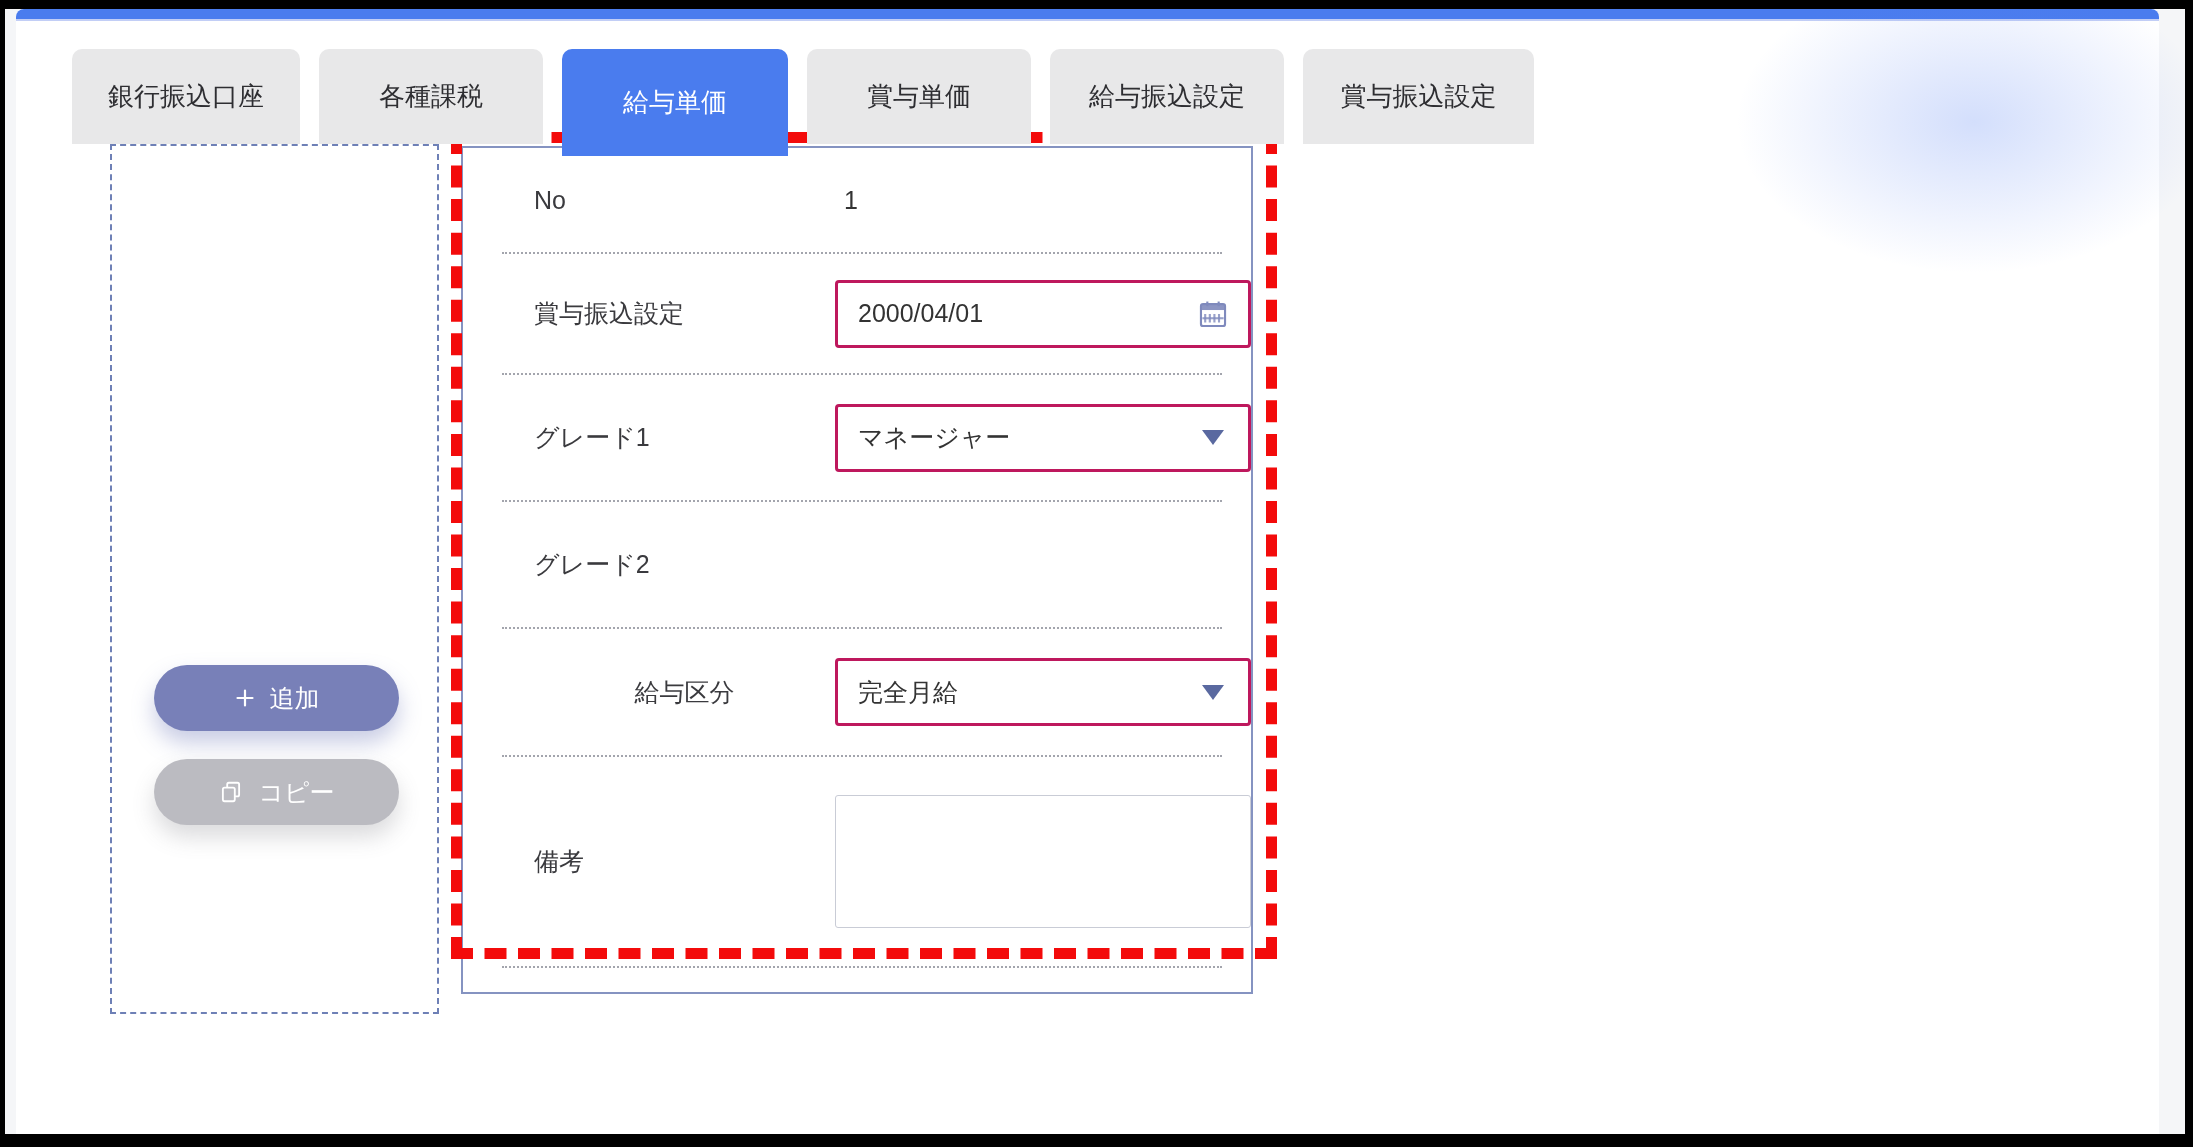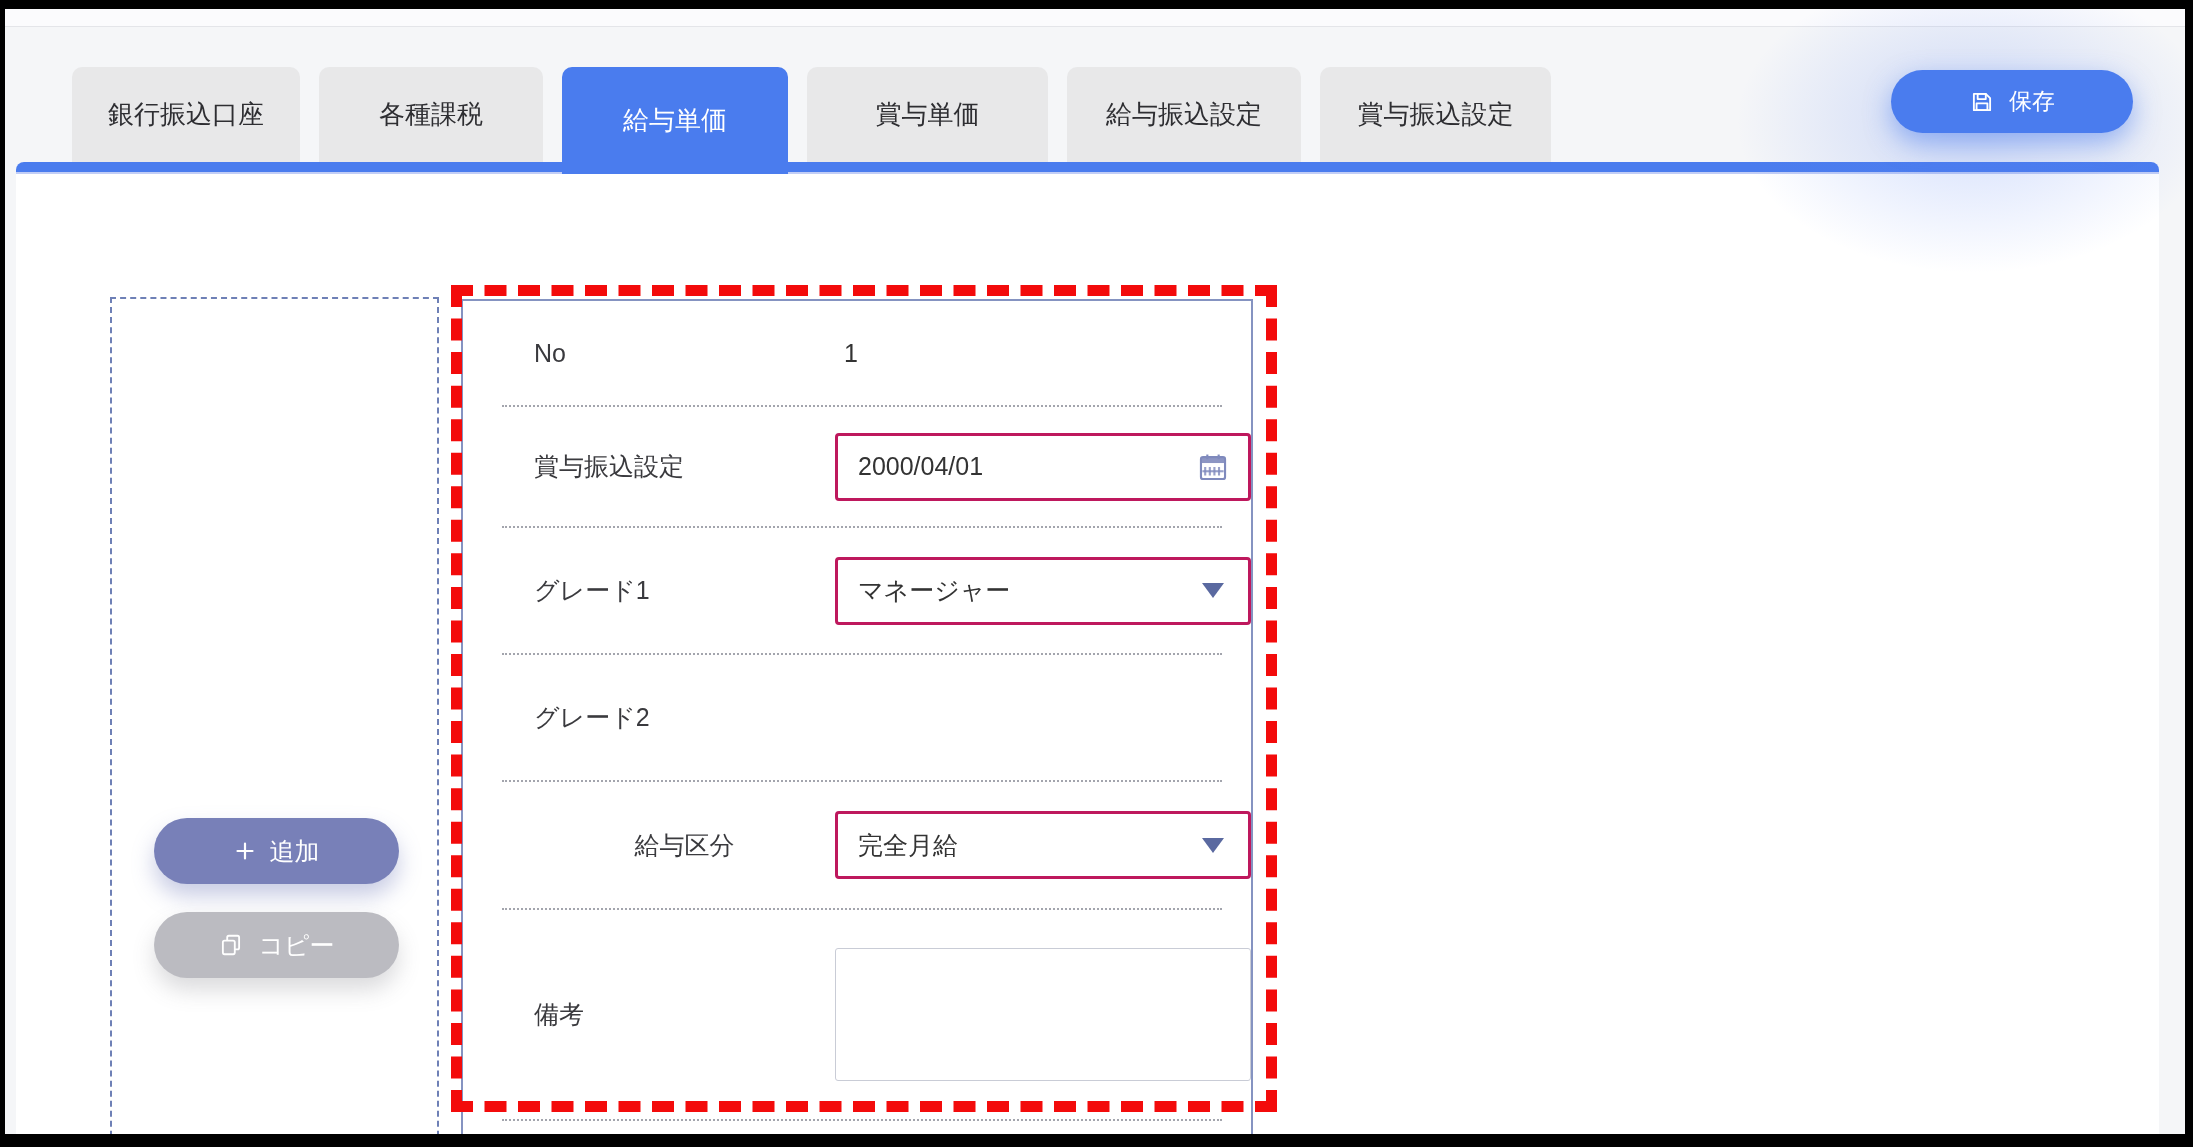--- a/index.html
+++ b/index.html
@@ -1,33 +1,33 @@
 <!DOCTYPE html>
 <html><head>
 <meta charset="utf-8">
 <style>
   html,body { margin:0; padding:0; background:#fff; }
   body { font-family:"Liberation Sans","DejaVu Sans",sans-serif; }
 
   .frame { width:2193px; height:1147px; box-sizing:border-box;
            border-style:solid; border-color:#000; border-width:9px 8px 13px 5px; }
   .page  { position:relative; width:100%; height:100%; overflow:hidden;
-           display:flex; flex-direction:column; background:#f5f6f8; }
+           display:flex; flex-direction:row; background:#f5f6f8; }
 
   .topstrip { height:17px; background:#fbfbfd; border-bottom:1px solid #e4e5e9; }
 
   .header { height:135px; position:relative; z-index:3; flex:none; }
   .tabs { position:absolute; left:67px; bottom:0; display:flex; gap:19px; align-items:flex-end; }
   .tab { box-sizing:border-box; height:95px; display:flex; align-items:center; justify-content:center;
          font-size:26px; color:#2e2e32; background:#e8e8e9; border-radius:10px 10px 0 0; cursor:pointer;
          white-space:nowrap; }
   .tab:nth-child(1){ width:228px; }
   .tab:nth-child(2){ width:224px; }
   .tab:nth-child(3){ width:226px; }
-  .tab:nth-child(4){ width:241px; }
+  .tab:nth-child(4){ width:224px; }
   .tab:nth-child(5){ width:234px; }
   .tab:nth-child(6){ width:231px; }
   .tab.active { background:#4a7cee; color:#fff; height:107px; margin-bottom:-12px; }
 
   .save-btn { position:absolute; top:43px; right:52px; width:242px; height:63px; border-radius:32px;
               background:#4a7cee; color:#ffffff; border:none; display:flex; align-items:center;
               justify-content:center; gap:14px; font-size:23px; font-family:inherit; cursor:pointer;
               box-shadow:0 10px 26px rgba(74,124,238,.5); }
   .save-btn svg { display:block; }
 

